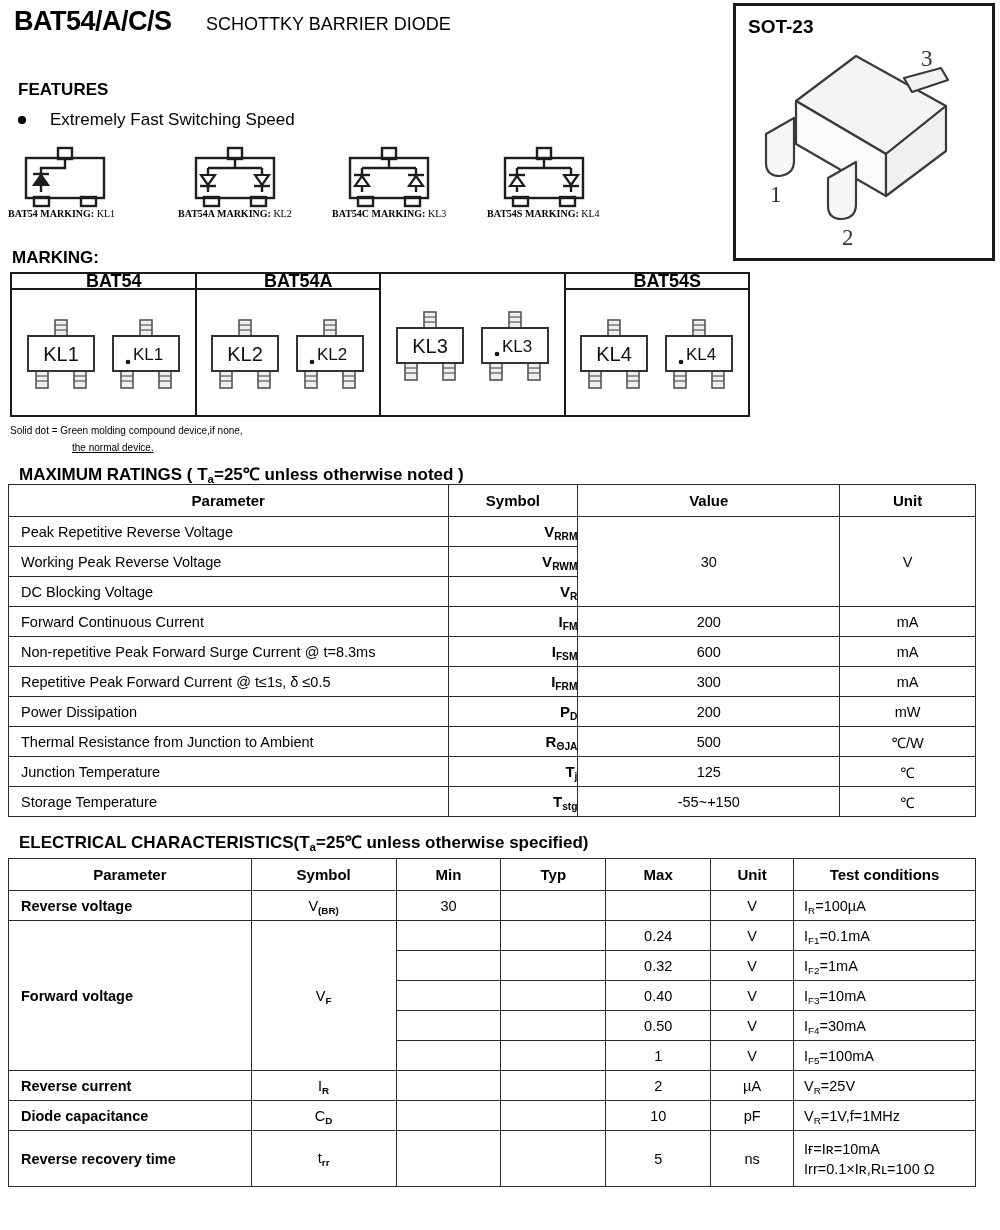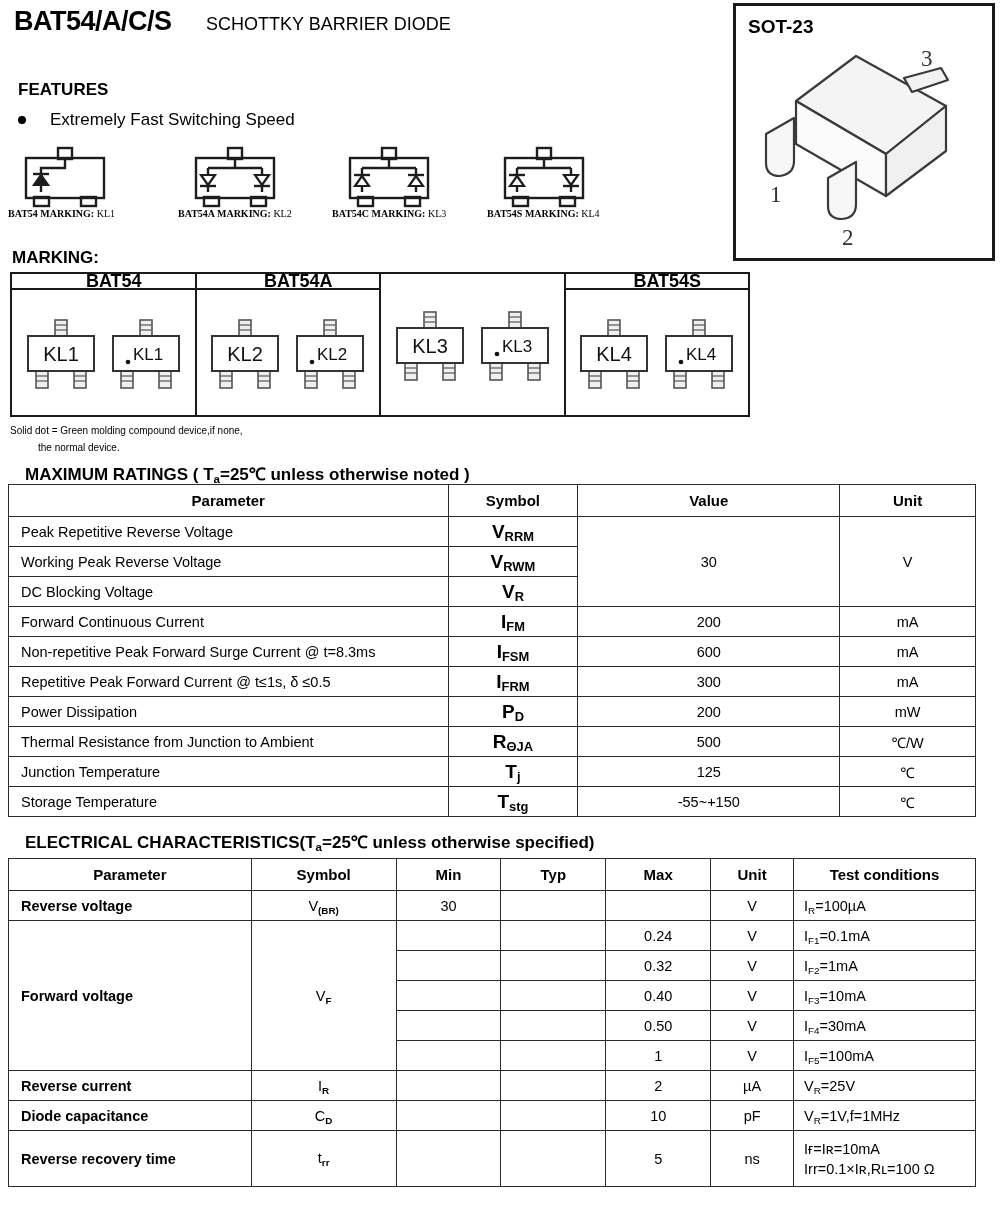--- a/index.html
+++ b/index.html
@@ -78,24 +78,24 @@
     height: 16px; border-bottom: 2px solid #1a1a1a;
     display: flex; align-items: center; justify-content: center;
     font-size: 18px; font-weight: bold; padding-left: 21px;
   }
   .mk-body { flex: 1; display: flex; align-items: center; justify-content: space-around; padding: 0 6px; }
 
   .note {
     position: absolute; left: 10px; top: 422px;
     font-size: 10px; line-height: 17px;
   }
-  .note-line2 { margin-left: 28px; display: block; }
+  .note-line2 { margin-left: 62px; display: block; text-decoration: underline; }
 
   
-  .sec-heading { position: absolute; left: 25px; font-size: 17px; font-weight: bold; }
+  .sec-heading { position: absolute; left: 19px; font-size: 17px; font-weight: bold; }
   #mr-heading { top: 462px; }
   #ec-heading { top: 830px; }
 
   
   table.dt {
     position: absolute; border-collapse: collapse;
     font-size: 14.5px; background: #fff;
   }
   table.dt td, table.dt th {
     border: 1.5px solid #2b2b2b; padding: 0; height: 30px;
@@ -106,21 +106,21 @@
   }
   .mr-table { left: 8px; top: 484px; width: 968px; }
   .ec-table { left: 8px; top: 858px; width: 968px; }
 
   .cell-param { text-align: left; padding-left: 12px !important; }
   .cell-center { text-align: center; }
   .cell-cond { text-align: left; padding-left: 10px !important; }
   .b { font-weight: bold; }
 
   sub { font-size: 0.68em; font-weight: bold; vertical-align: baseline; position: relative; top: 3px; }
-  .symcell { font-weight: bold; font-size: 19px; }
+  .symcell { font-weight: bold; font-size: 15px; text-align: right; }
   .symcell sub { font-weight: bold; }
   .cond sub { font-weight: normal; }
   .rr { height: 56px; line-height: 20px; }
   .rr div { white-space: nowrap; }
 </style>
 </head>
 <body>
 
 <div class="header">
   <span class="part-title">BAT54/A/C/S</span>

